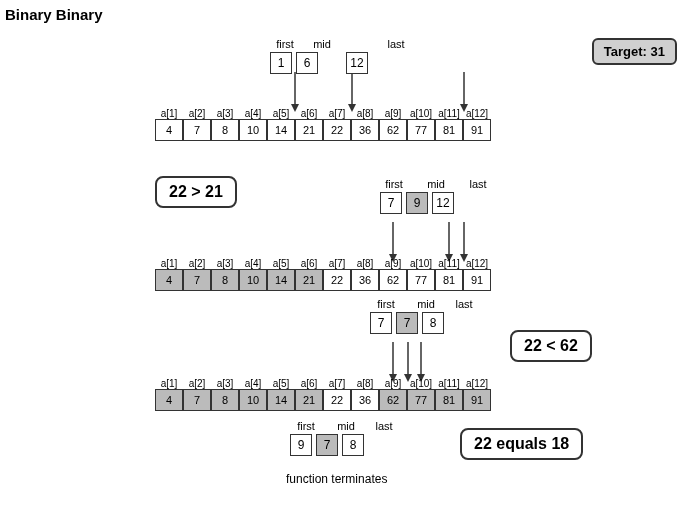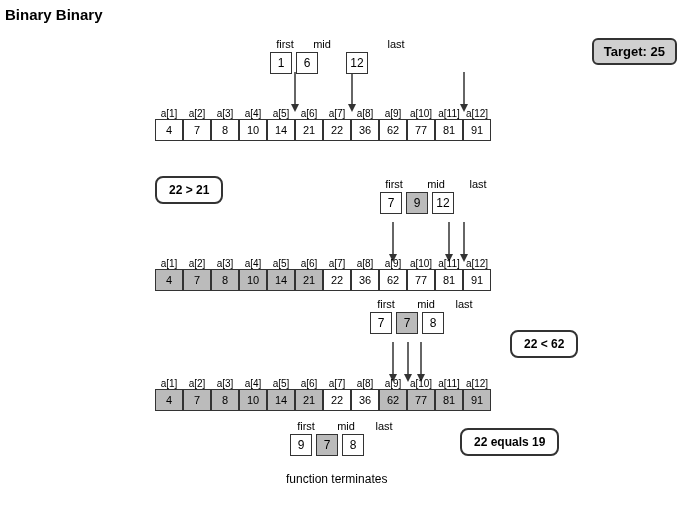--- a/index.html
+++ b/index.html
@@ -102,36 +102,36 @@
       pointer-events: none;
     }
 
     
     .cmp-box {
       position: absolute;
       border: 2px solid #333;
       border-radius: 8px;
       background: #fff;
       padding: 5px 12px;
-      font-size: 12px;
+      font-size: 16px;
       font-weight: bold;
     }
 
     .function-terminates {
       position: absolute;
       font-size: 12px;
       text-align: center;
     }
   </style>
 </head>
 <body>
 
 <div class="title">Binary Binary</div>
 
-<div class="target-box">Target: 25</div>
+<div class="target-box">Target: 31</div>
 
 <svg class="svg-overlay">
 
   <line x1="295" y1="72" x2="295" y2="108" stroke="#333" stroke-width="1.5"></line>
   <polygon points="295,112 291,104 299,104" fill="#333"></polygon>
 
   <line x1="352" y1="72" x2="352" y2="108" stroke="#333" stroke-width="1.5"></line>
   <polygon points="352,112 348,104 356,104" fill="#333"></polygon>
 
   <line x1="464" y1="72" x2="464" y2="108" stroke="#333" stroke-width="1.5"></line>
@@ -300,13 +300,13 @@
   <div style="width:28px; text-align:center; font-size:11px;">last</div>
 </div>
 <div style="position:absolute; top:434px; left:290px; display:flex; gap:4px;">
   <div class="fml-box">9</div>
   <div class="fml-box gray">7</div>
   <div class="fml-box">8</div>
 </div>
 
 <div class="function-terminates" style="top:472px; left:286px;">function terminates</div>
 
-<div class="cmp-box" style="top:428px; left:460px;">22 equals 19</div>
+<div class="cmp-box" style="top:428px; left:460px;">22 equals 18</div>
 
 </body></html>

